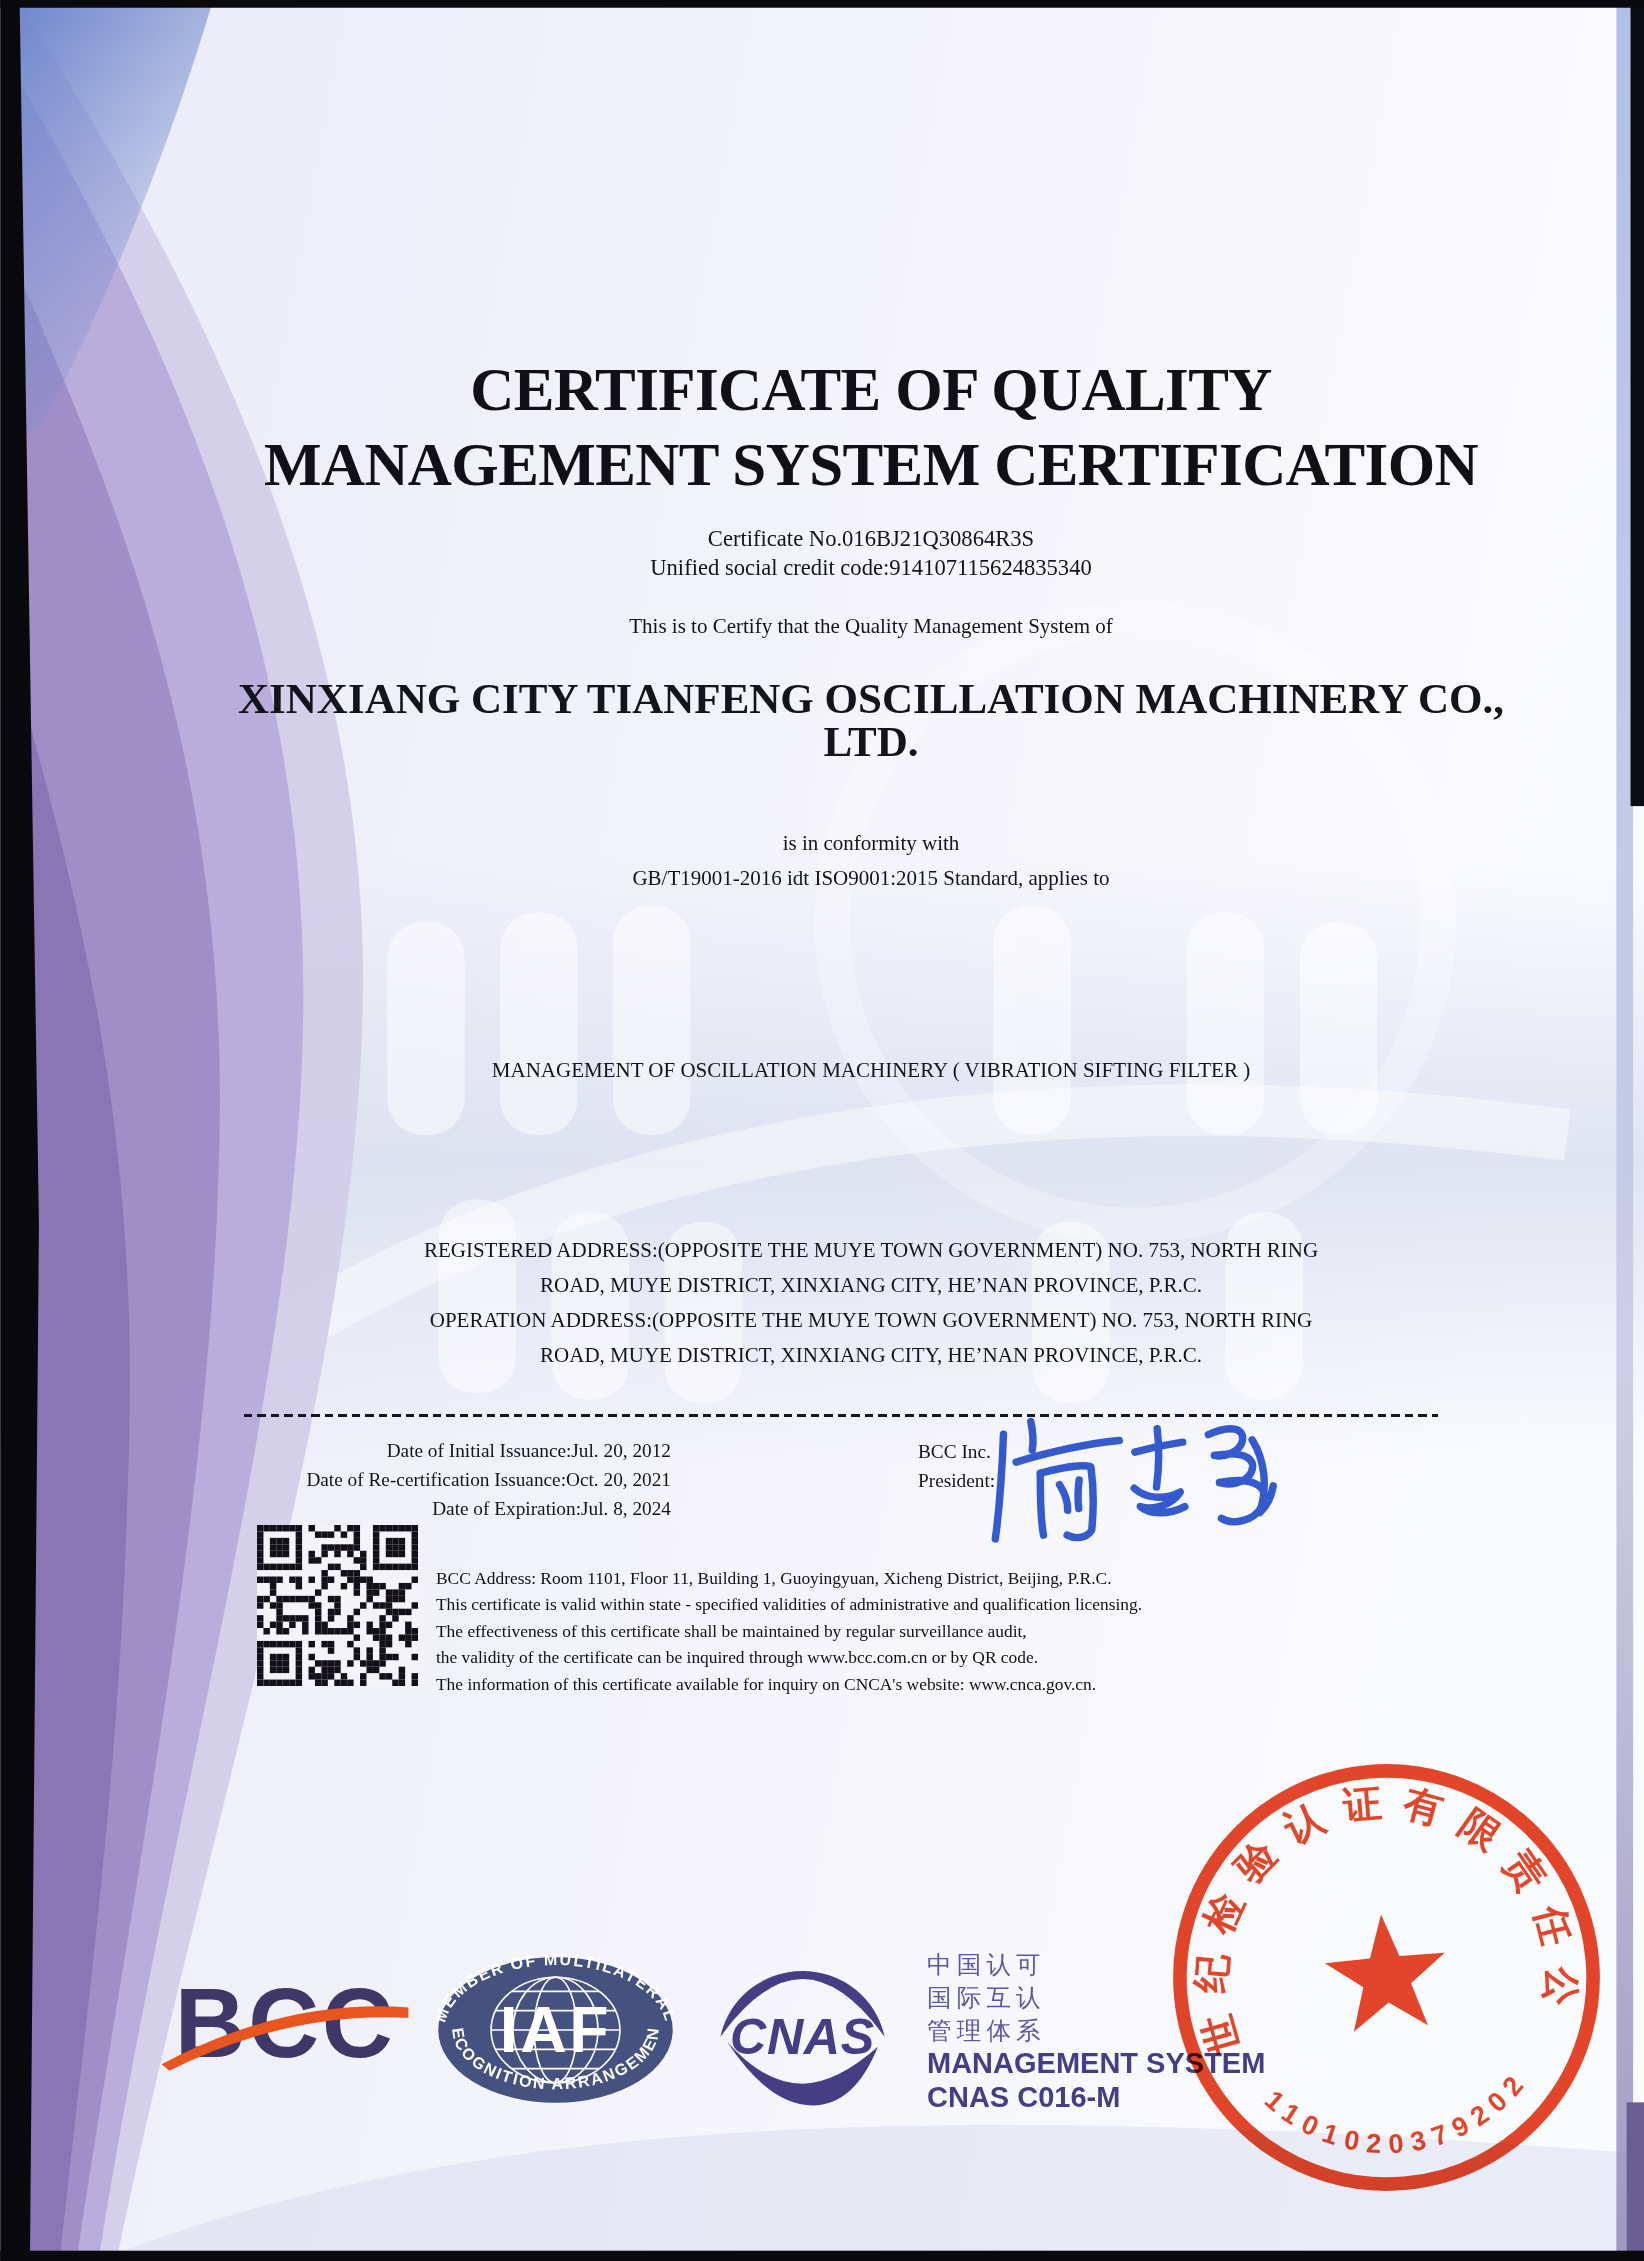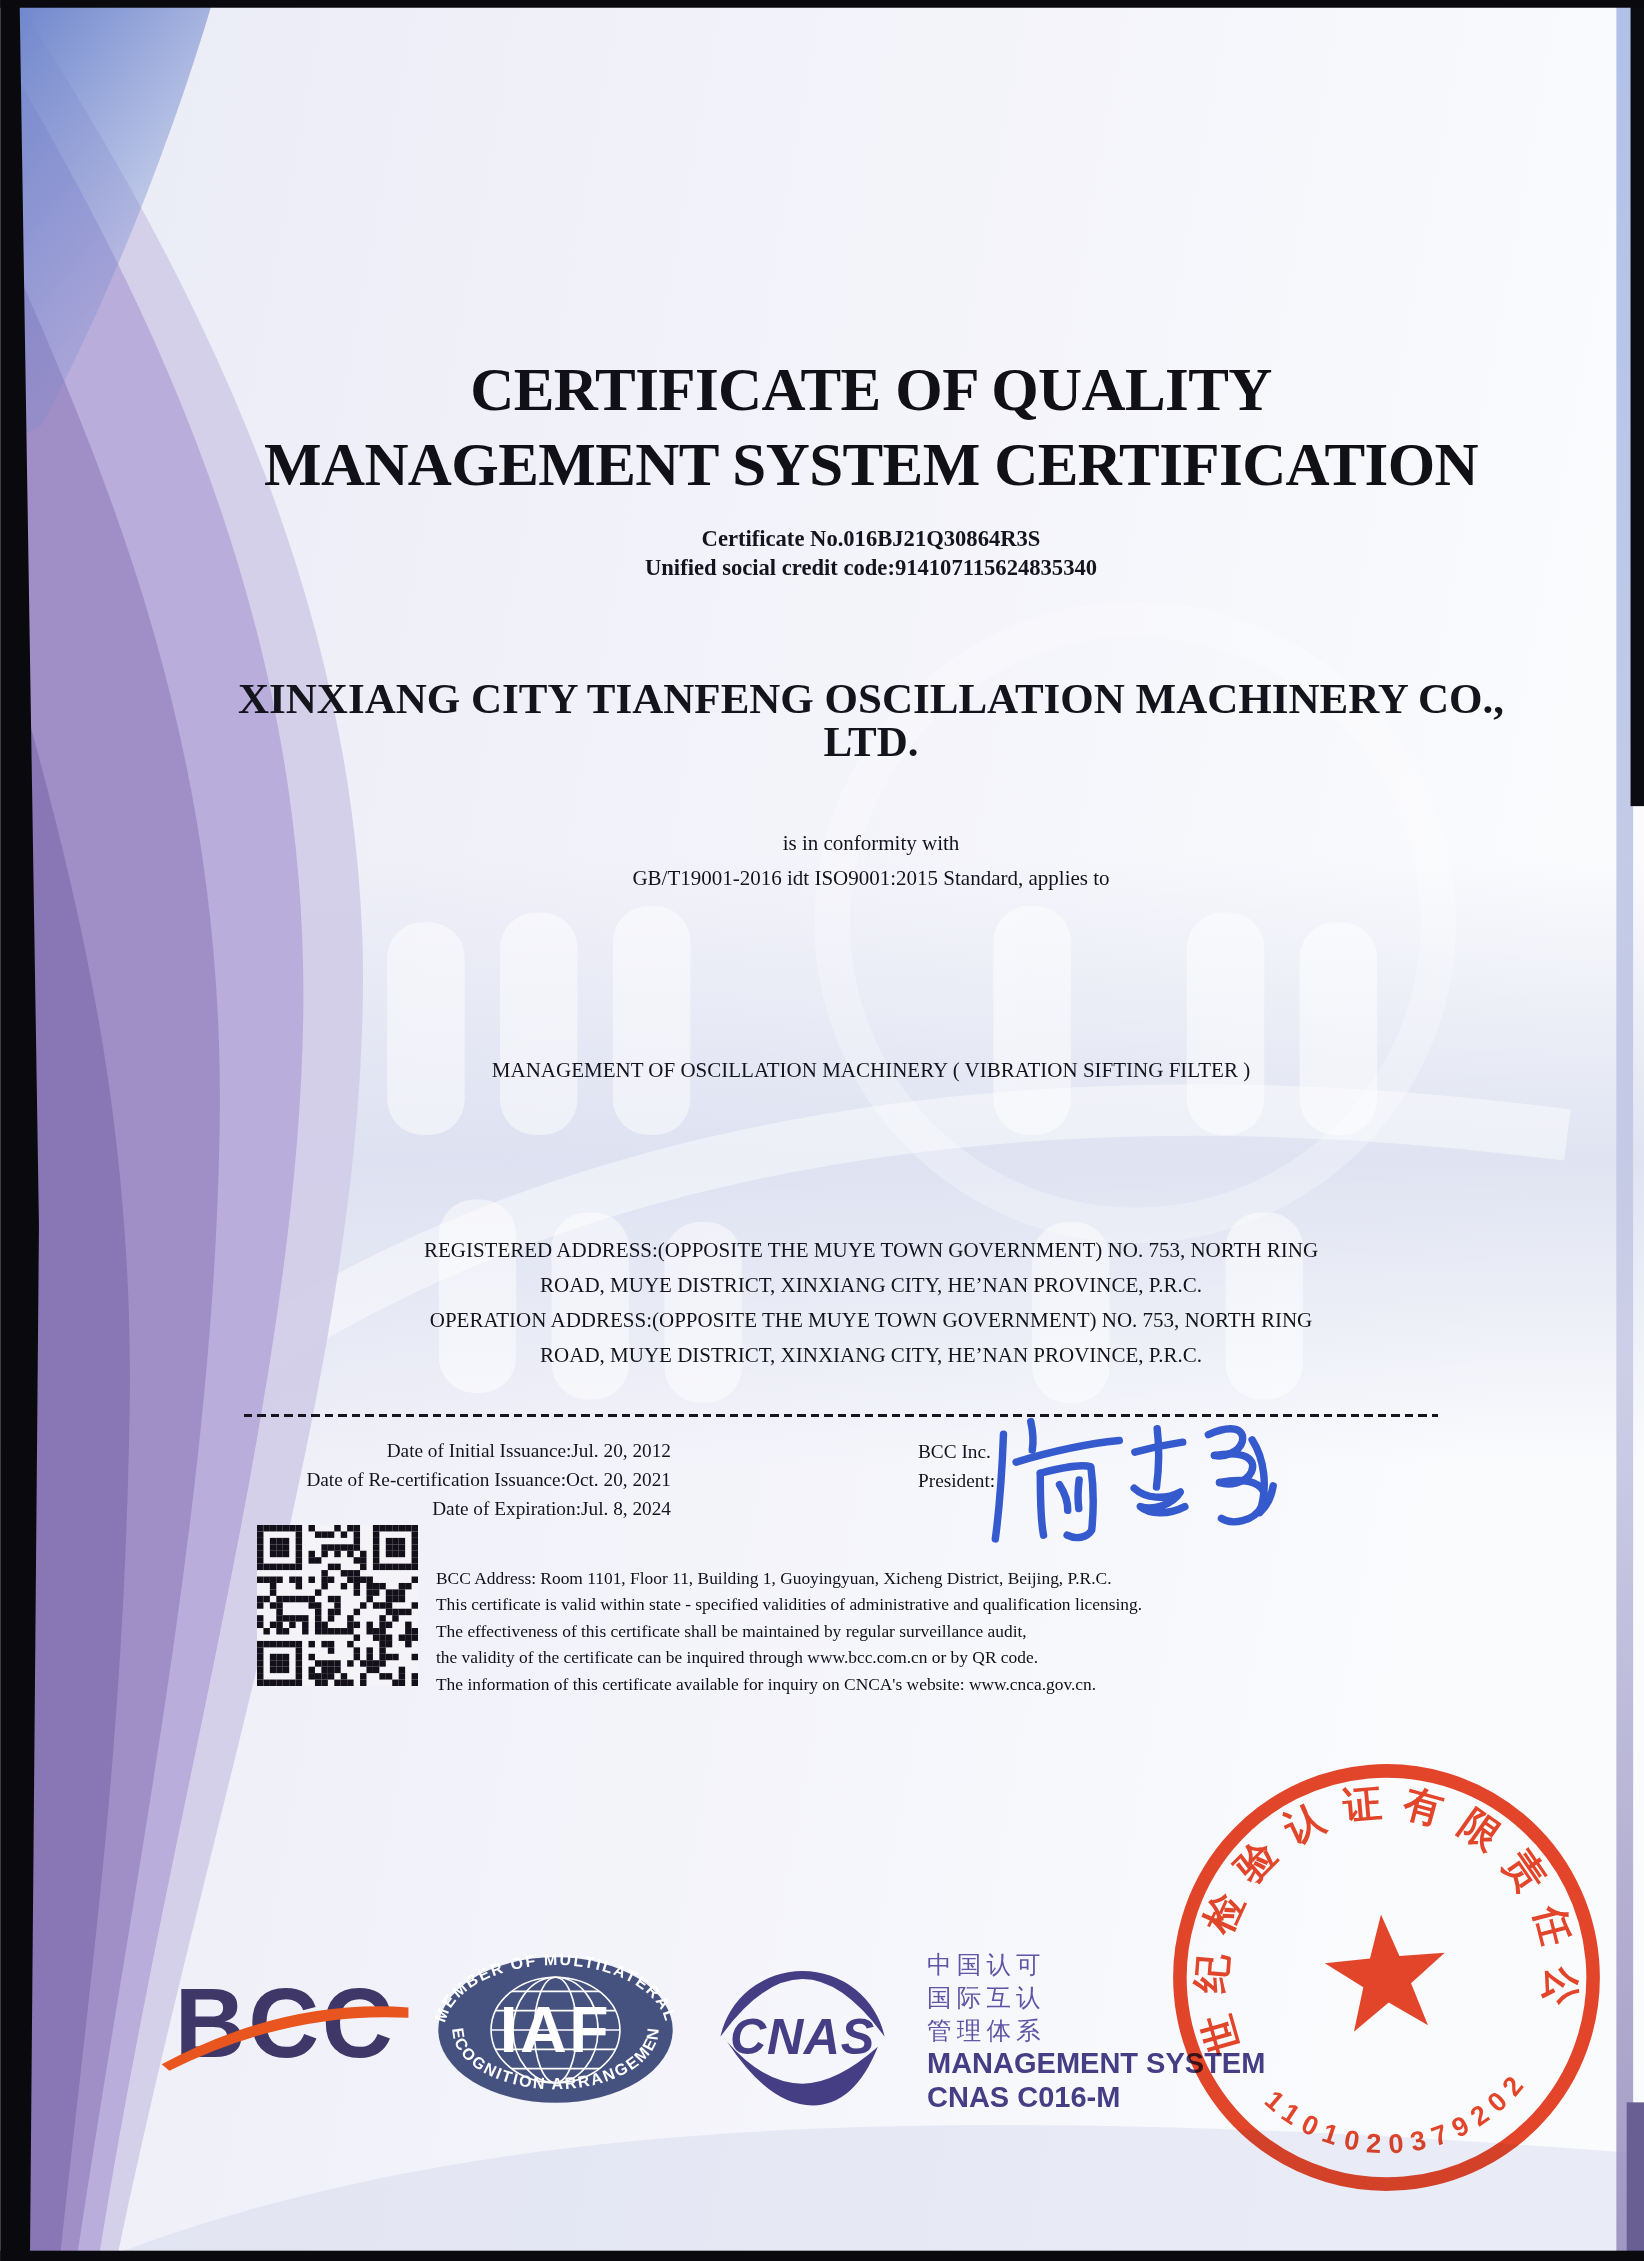--- a/index.html
+++ b/index.html
@@ -16,21 +16,21 @@
   #page{
     position:relative;width:1645px;height:2261px;overflow:hidden;
     background:#fdba74;
     font-family:"Liberation Serif","DejaVu Serif",serif;
     color:var(--ink);
   }
   #bg{position:absolute;left:0;top:0;z-index:0;}
   .col{position:absolute;left:97px;top:0;width:1548px;height:100%;z-index:2;}
   .cline{position:absolute;width:100%;text-align:center;white-space:nowrap;}
   .title{font-weight:bold;font-size:61px;letter-spacing:-0.6px;line-height:75px;color:#101016;}
-  .certno{font-weight:bold;font-size:22.6px;}
+  .certno{font-weight:normal;font-size:22.6px;}
   .body33{font-size:21px;}
   .company{font-weight:bold;font-size:43px;line-height:43px;font-family:Liberation Serif, serif;}
   .addr{font-size:21px;line-height:35px;}
   .sep{position:absolute;left:244px;top:1414px;width:1194px;height:3.2px;z-index:2;
        background:repeating-linear-gradient(90deg,#16161e 0 8.4px,transparent 8.4px 13.5px);}
   .dates{position:absolute;right:974px;top:1436px;z-index:2;text-align:right;font-size:19.3px;line-height:29px;white-space:nowrap;}
   .issuer{position:absolute;left:918px;top:1437px;z-index:2;font-size:19.3px;line-height:29px;white-space:nowrap;}
   .fineprint{position:absolute;left:436px;top:1565px;z-index:2;font-size:17.4px;line-height:26.4px;white-space:nowrap;color:#101018;}
   .accr{position:absolute;left:927px;top:1948px;z-index:2;
         font-family:"Liberation Sans","DejaVu Sans",sans-serif;
@@ -103,20 +103,21 @@
     <path d="M0 0 L 30 0 L 60 1900 L 46 3506 L 0 3506 Z" fill="#0a0a0e"></path>
     <rect width="2550" height="12" fill="#0a0a0e"></rect>
     <rect y="3490" width="2550" height="16" fill="#0a0a0e"></rect>
   </svg>
 
   <div class="col">
     <div class="cline title" style="top:352px">CERTIFICATE OF QUALITY</div>
     <div class="cline title" style="top:427px">MANAGEMENT SYSTEM CERTIFICATION</div>
     <div class="cline certno" style="top:526px">Certificate No.016BJ21Q30864R3S</div>
     <div class="cline certno" style="top:555px">Unified social credit code:914107115624835340</div>
+    <div class="cline body33" style="top:614px">This is to Certify that the Quality Management System of</div>
     <div class="cline company" style="top:677px">XINXIANG CITY TIANFENG OSCILLATION MACHINERY CO.,</div>
     <div class="cline company" style="top:720px">LTD.</div>
     <div class="cline body33" style="top:831px">is in conformity with</div>
     <div class="cline body33" style="top:866px">GB/T19001-2016 idt ISO9001:2015 Standard, applies to</div>
     <div class="cline body33" style="top:1058px">MANAGEMENT OF OSCILLATION MACHINERY ( VIBRATION SIFTING FILTER )</div>
     <div class="cline addr" style="top:1233px">REGISTERED ADDRESS:(OPPOSITE THE MUYE TOWN GOVERNMENT) NO. 753, NORTH RING</div>
     <div class="cline addr" style="top:1268px">ROAD, MUYE DISTRICT, XINXIANG CITY, HE’NAN PROVINCE, P.R.C.</div>
     <div class="cline addr" style="top:1303px">OPERATION ADDRESS:(OPPOSITE THE MUYE TOWN GOVERNMENT) NO. 753, NORTH RING</div>
     <div class="cline addr" style="top:1338px">ROAD, MUYE DISTRICT, XINXIANG CITY, HE’NAN PROVINCE, P.R.C.</div>
   </div>

